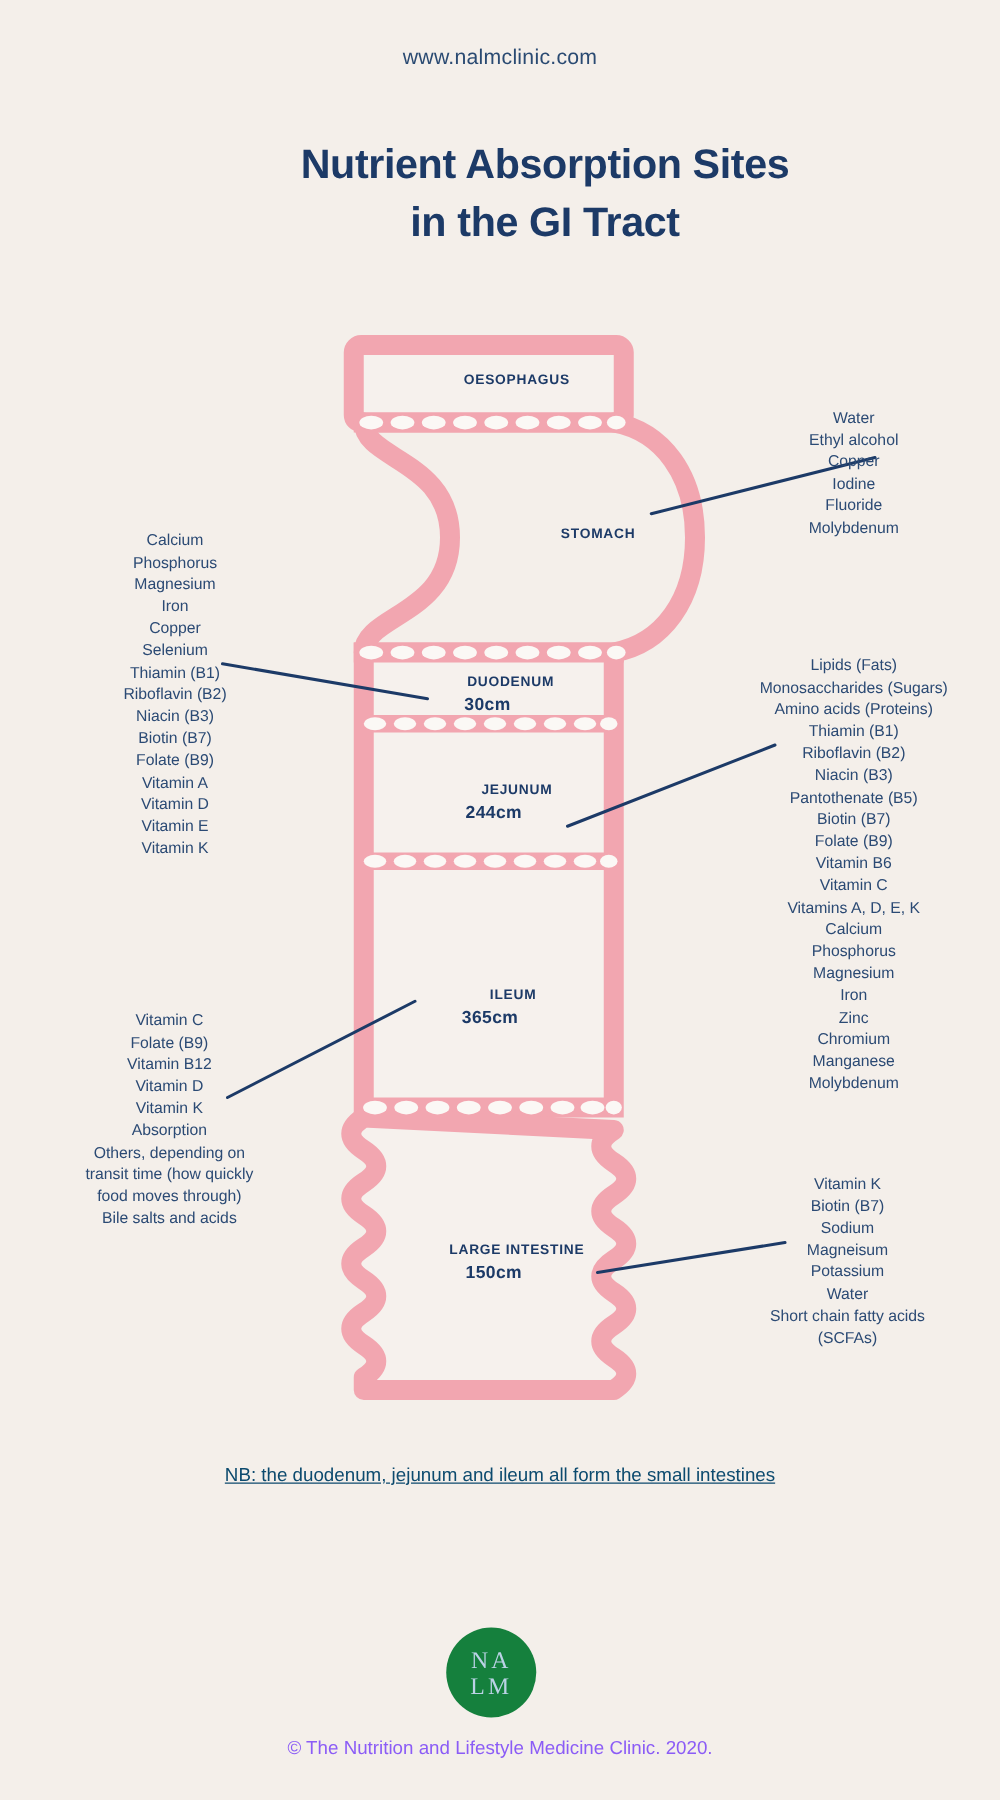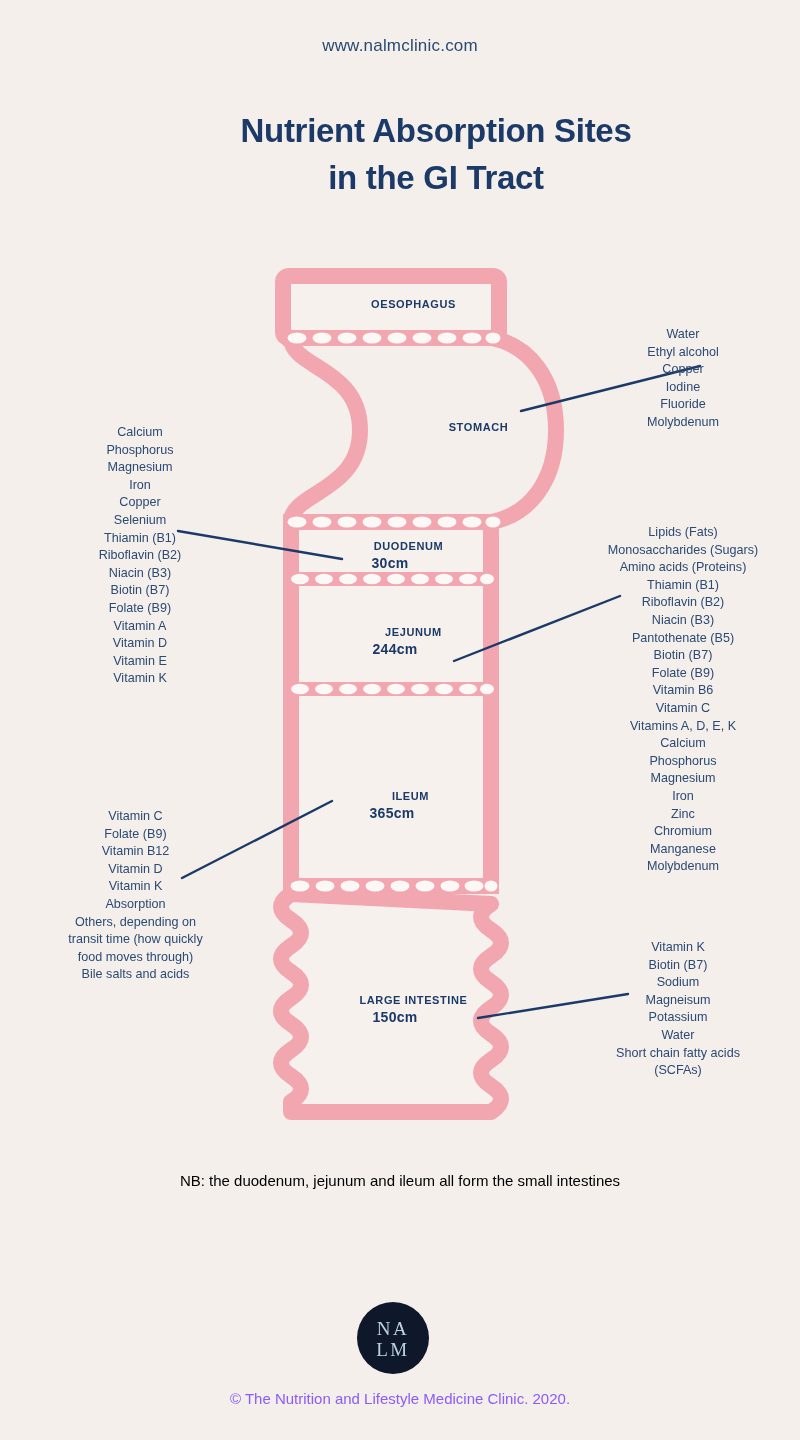--- a/index.html
+++ b/index.html
@@ -46,26 +46,26 @@
   .nlist div{white-space:nowrap;}
 
   #list-stomach{left:583px;top:326px;width:200px;}
   #list-duodenum{left:35px;top:424px;width:210px;}
   #list-jejunum{left:578px;top:524px;width:210px;}
   #list-ileum{left:28px;top:808px;width:215px;}
   #list-large{left:578px;top:939px;width:200px;}
 
   .note{
     position:absolute;left:0;top:1172px;width:800px;text-align:center;
-    font-size:15px;color:#000000;
+    font-size:15px;color:#0c4a6e;text-decoration:underline;
   }
 
   .logo{
     position:absolute;left:357px;top:1302px;width:72px;height:72px;
-    border-radius:50%;background:#0f172a;
+    border-radius:50%;background:#15803d;
   }
   .logo .ln{
     position:absolute;left:0;width:72px;text-align:center;
     font-size:19px;letter-spacing:2.5px;color:#BBD2E6;
     font-family:"Liberation Serif", serif;font-weight:300;
   }
   .logo .ln1{top:16px;}
   .logo .ln2{top:37px;}
 
   .copyright{

